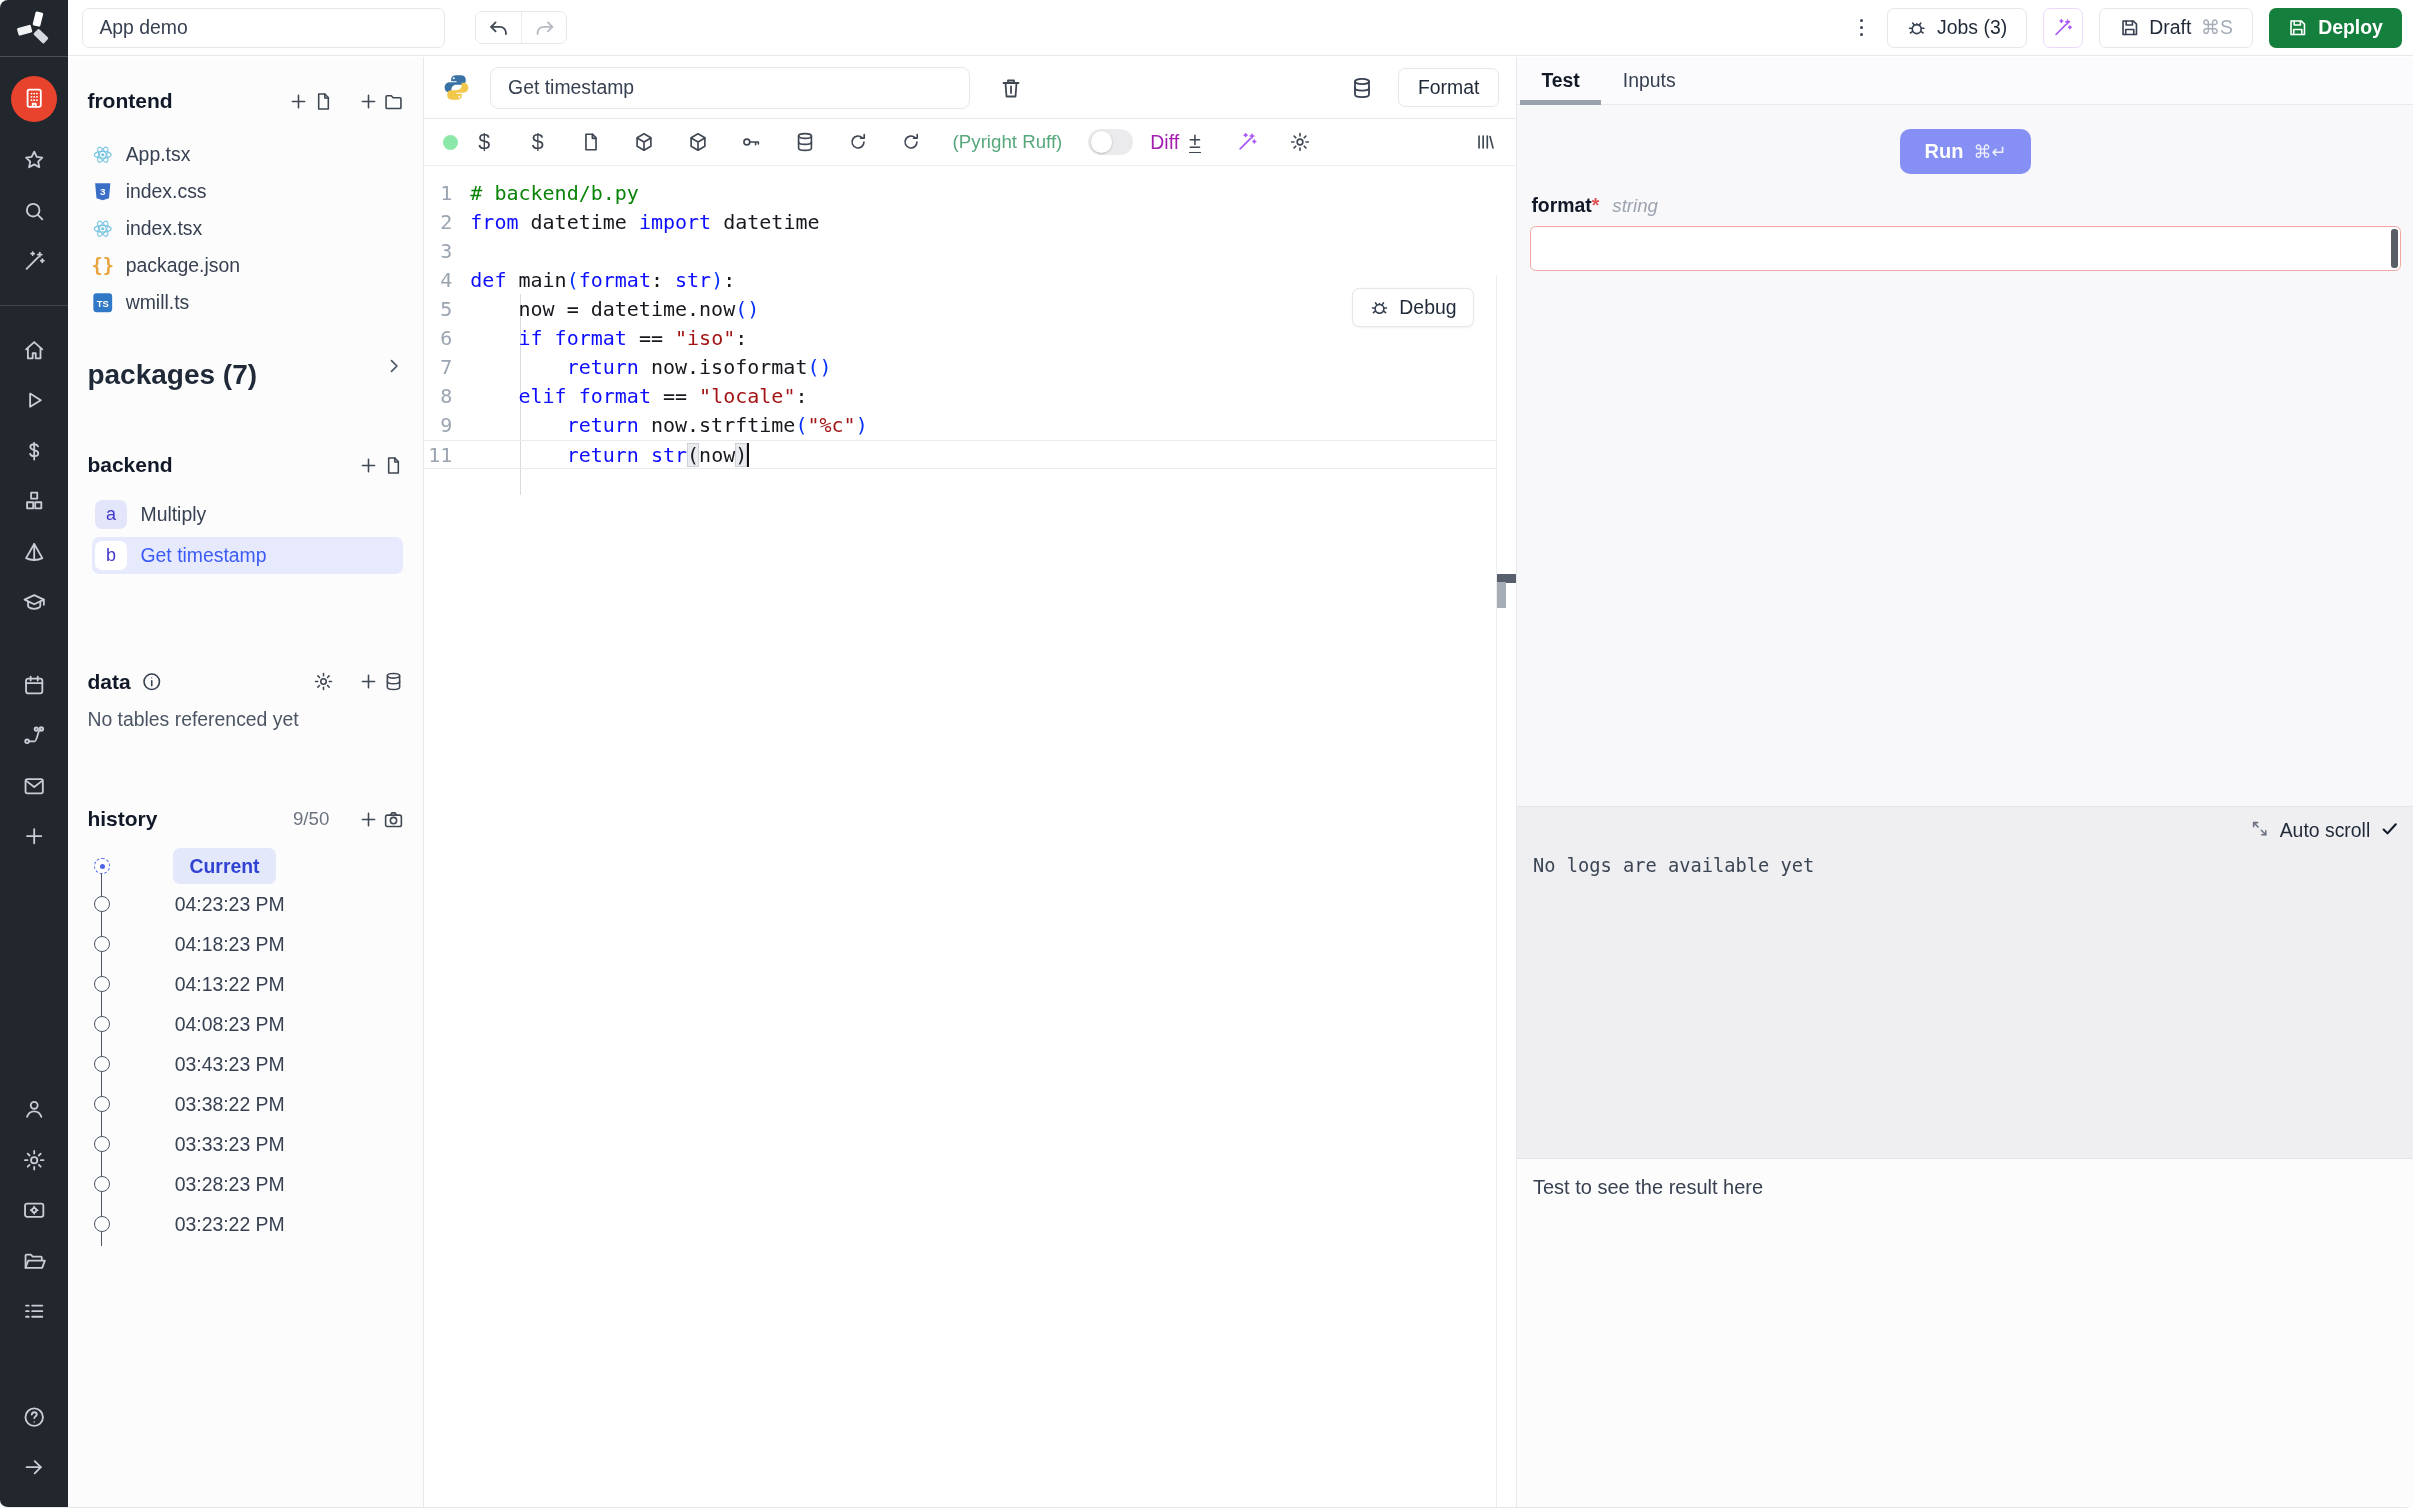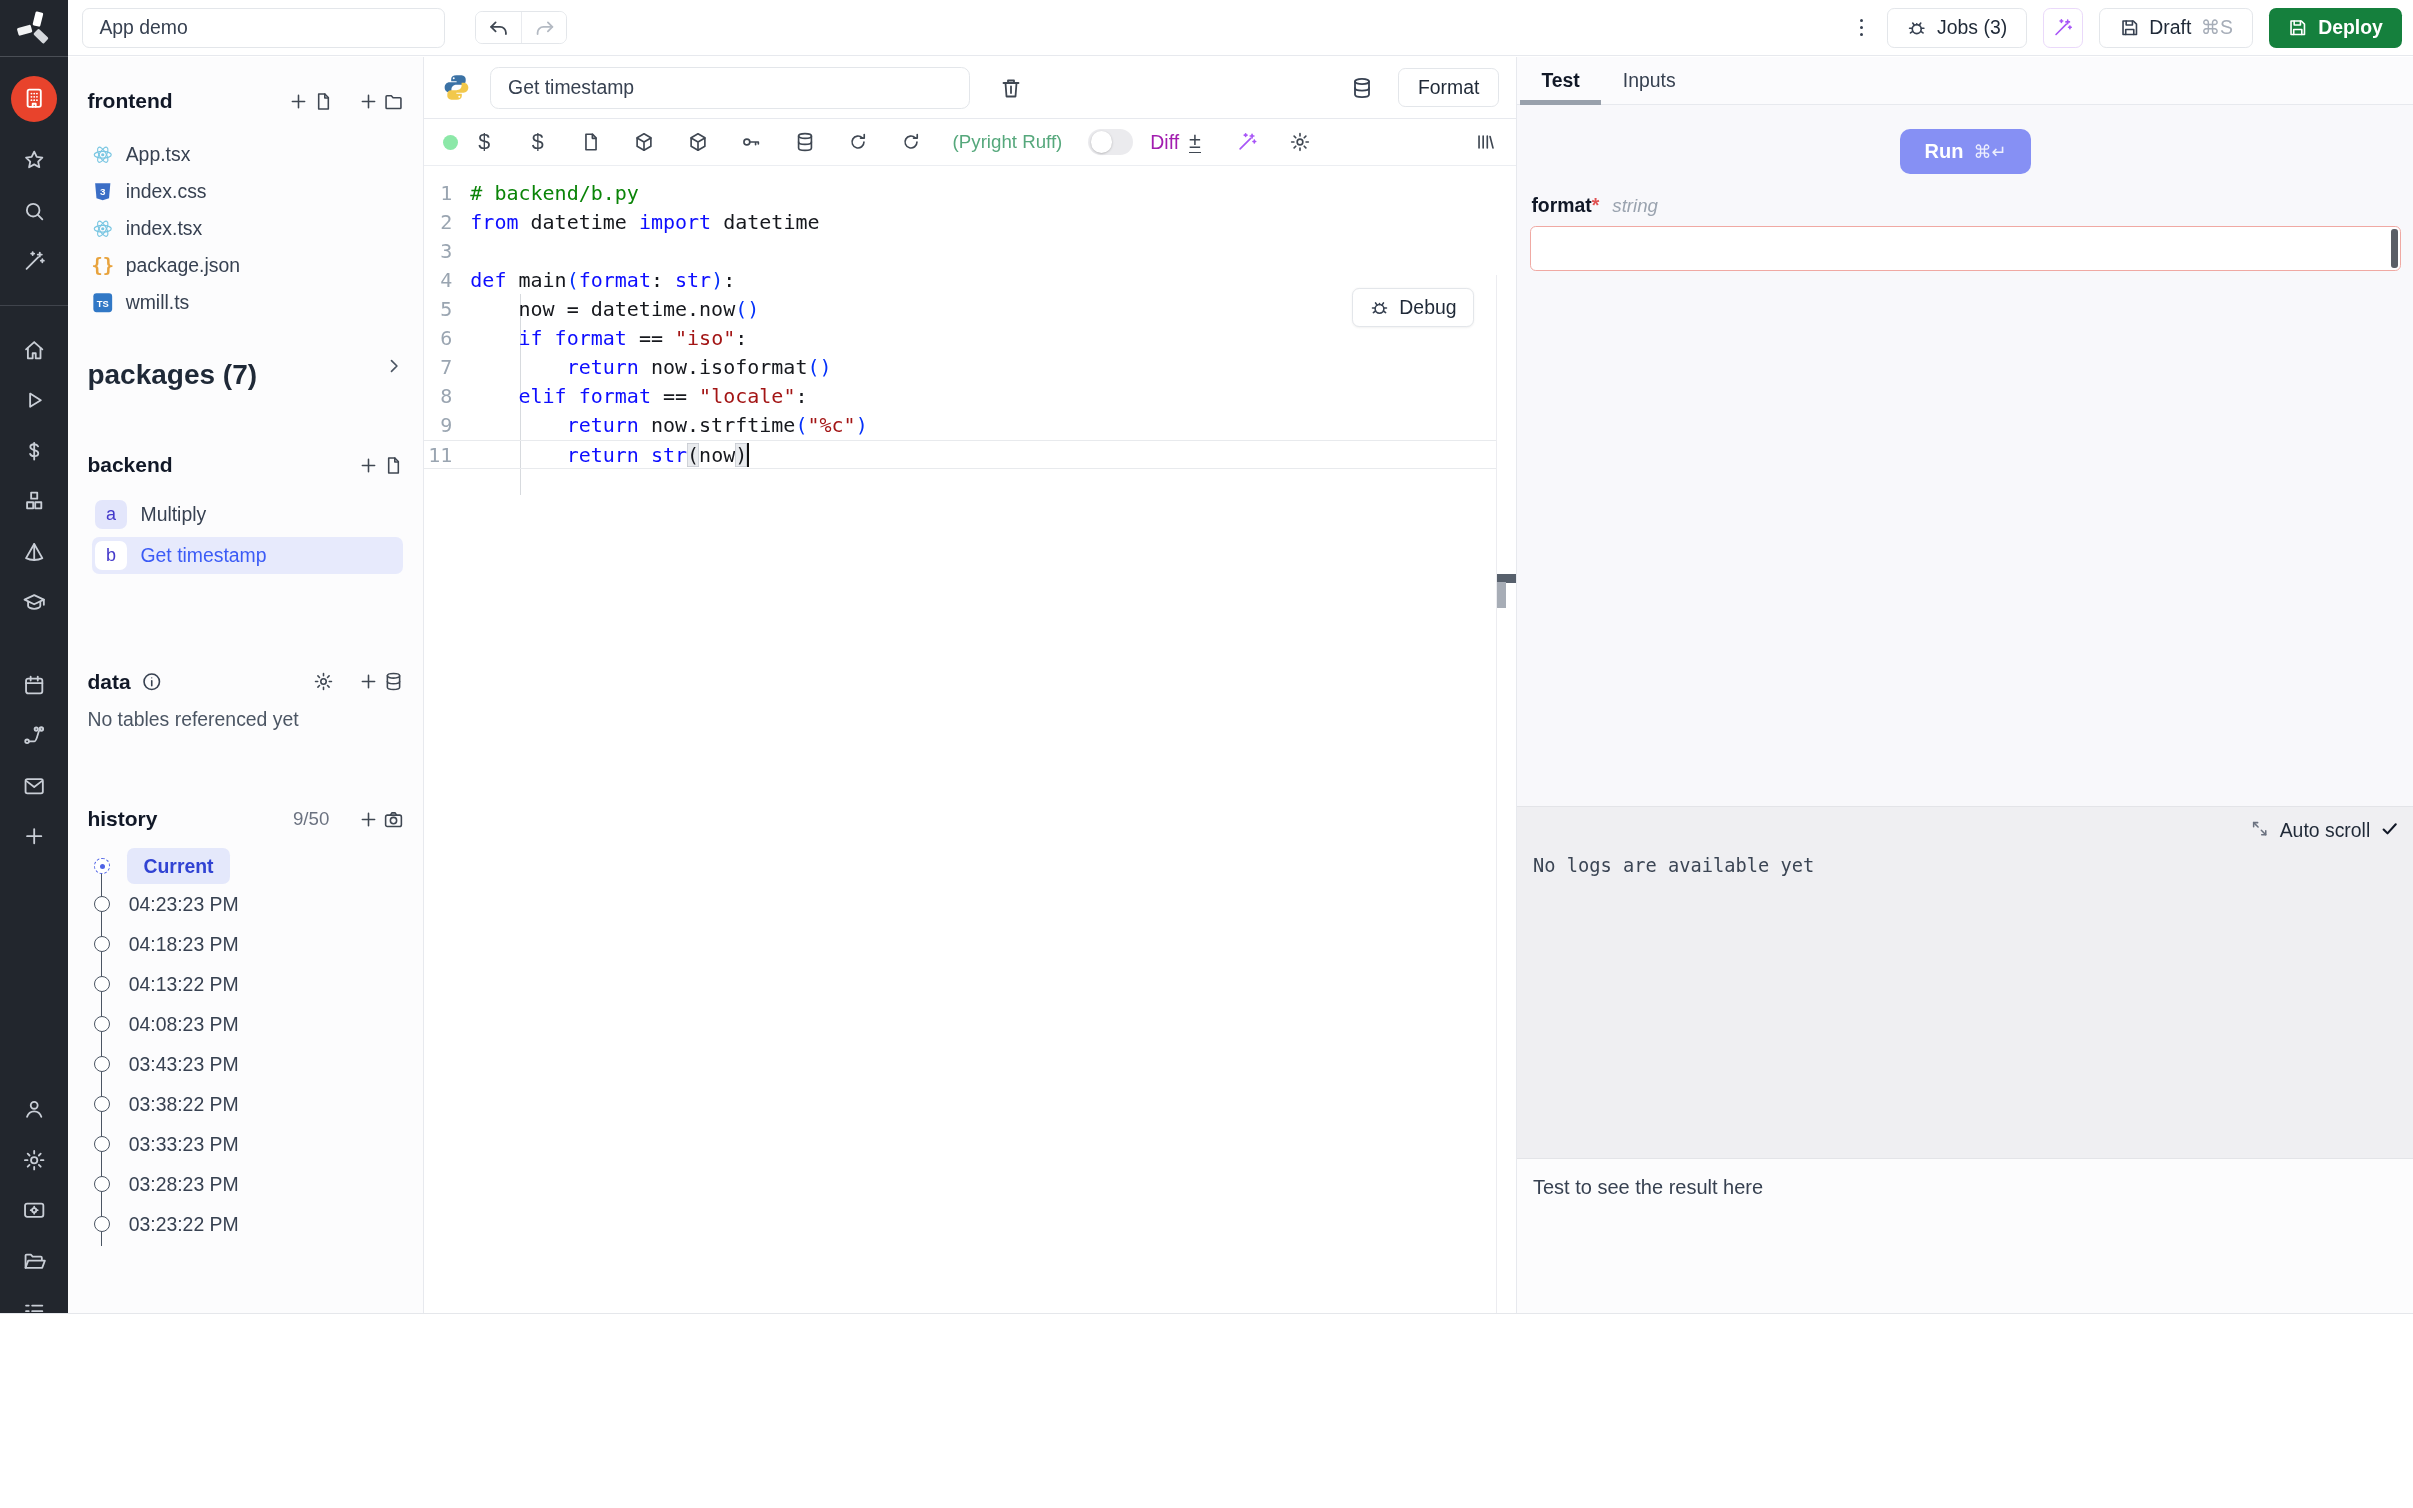--- a/index.html
+++ b/index.html
@@ -1,18 +1,18 @@
 <!DOCTYPE html>
 <html style="font-size:11.5px"><head>
 <meta charset="utf-8">
 <style>
   * { margin:0; padding:0; box-sizing:border-box; }
   html,body { width:2413px; height:1508px; background:#fff; }
   body { font-family:"Liberation Sans", sans-serif; color:#1f2937; }
-  .app { position:relative; width:2413px; height:1314px; overflow:hidden; background:#fff; border-bottom:1.4px solid #e5e7eb; }
+  .app { position:relative; width:2413px; height:1508px; overflow:hidden; background:#fff; border-bottom:1.4px solid #e5e7eb;border-radius:8px; }
 
   
   .rail { position:absolute; left:0; top:0; width:68px; height:1508px; background:#22262d; display:flex; flex-direction:column; align-items:center; z-index:5; }
   .rail-logo { width:39px; height:39px; margin-top:8.6px; display:flex; align-items:center; justify-content:center; }
   .rail-divider { width:68px; height:0.7px; background:#40444c; margin:10px 0 27px 0; flex:none; }
   .rail-top-divider { width:68px; height:1.4px; background:#4a4e55; margin-top:8px; flex:none; }
   .rail-item { width:46px; height:34px; display:flex; align-items:center; justify-content:center; margin-bottom:16.5px; flex:none; cursor:pointer; }
   .rail-item svg { width:24.4px; height:24.4px; stroke:#c9ced6; fill:none; stroke-width:1.8; stroke-linecap:round; stroke-linejoin:round; }
   .rail-item.active { background:#e8432c; border-radius:50%; width:46px; height:46px; margin-top:18.7px; margin-bottom:22px; }
   .rail-item.active svg { stroke:#fff; }
@@ -67,21 +67,21 @@
   .script-row.selected .script-badge { background:#fff; }
   .script-row.selected .script-name { color:#3b5bf6; }
   .data-head { margin-top:96px; }
   .data-title-wrap { display:flex; align-items:center; gap:10px; }
   .data-title-wrap svg { width:21.5px; height:21.5px; fill:none; stroke:#374151; stroke-width:1.8; stroke-linecap:round; stroke-linejoin:round; }
   .data-empty { margin:14.4px 19.4px 0 19.4px; font-size:19.4px; color:#4b5563; }
   .history-head { margin-top:76px; }
   .history-count { font-size:18.7px; color:#6b7280; margin-right:4.3px; }
   .timeline { position:relative; margin-top:17px; }
   .tl-line { position:absolute; left:33px; top:17px; width:1.4px; background:#4b5563; z-index:0; }
-  .tl-row { height:40px; display:flex; align-items:center; position:relative; z-index:1; cursor:pointer; }
+  .tl-row { height:40px; display:flex; align-items:center; position:relative; z-index:1; cursor:pointer;gap:46px; }
   .tl-row.current { height:36px; }
   .tl-dot { width:16px; height:16px; border-radius:50%; border:1.8px solid #4b5563; background:#fff; margin-left:26px; flex:none; }
   .tl-dot.current { border:1.8px dashed #4f63e6; position:relative; }
   .tl-dot.current::after { content:""; position:absolute; left:50%; top:50%; width:5px; height:5px; margin:-2.5px 0 0 -2.5px; background:#4f63e6; border-radius:50%; }
   .tl-chip { margin-left:17px; background:#e4e8fb; color:#3143d3; font-weight:700; font-size:19.4px; padding:6.5px 16.5px; border-radius:7.2px; }
   .tl-label { margin-left:18.7px; font-size:19.4px; color:#374151; }
 
   
   .editor { position:absolute; left:424px; top:57px; width:1092px; height:1452px; background:#fff; }
   .ed-tabrow { height:62px; border-bottom:0.7px solid #e7e9ee; display:flex; align-items:center; padding:0 17px; }

